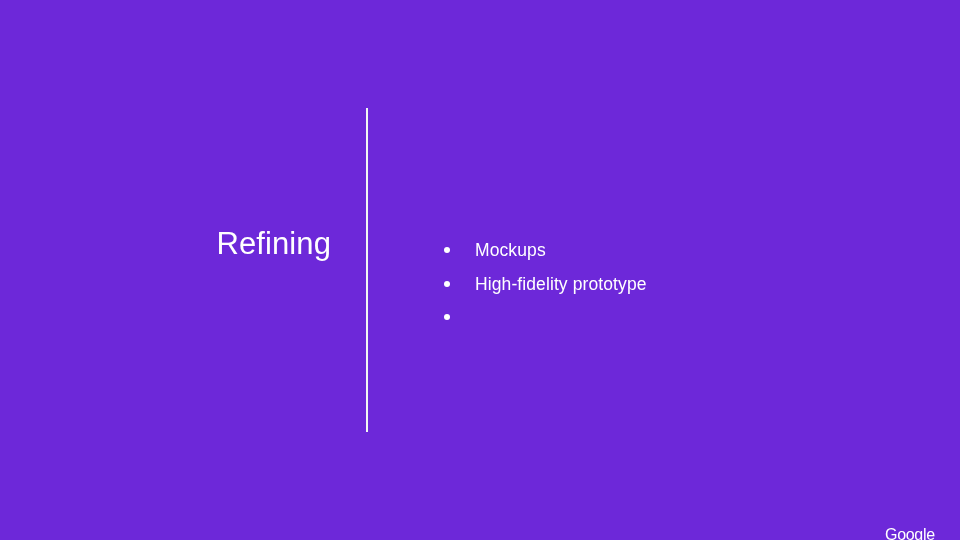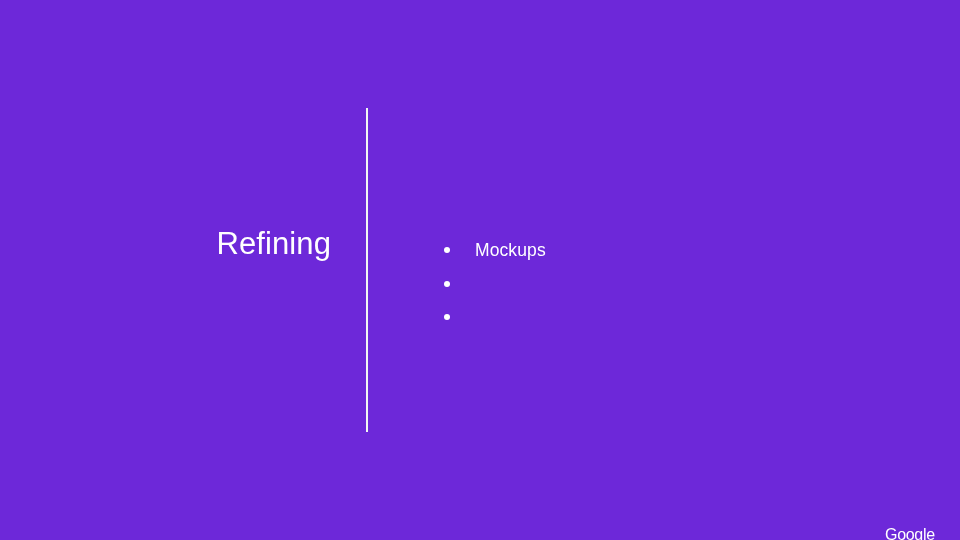--- a/index.html
+++ b/index.html
@@ -112,20 +112,21 @@
 
   <div id="divider"></div>
 
   <ul id="bullet-list">
     <li class="bullet-item">
       <span class="bullet-dot"></span>
       <span class="bullet-text">Mockups</span>
     </li>
     <li class="bullet-item">
       <span class="bullet-dot"></span>
+      <span class="bullet-text">High-fidelity prototype</span>
     </li>
     <li class="bullet-item">
       <span class="bullet-dot"></span>
     </li>
   </ul>
 
   <div id="google-logo">Google</div>
 
 </div>
 

